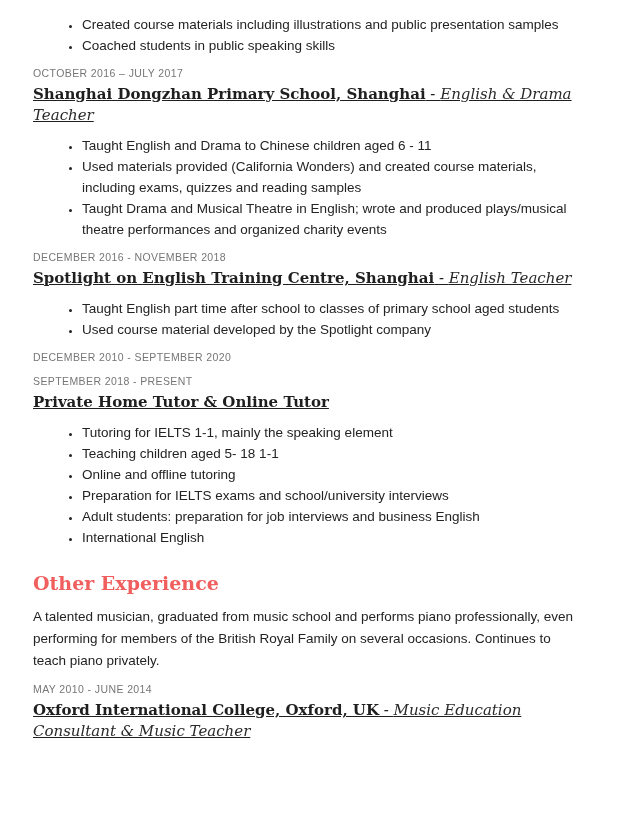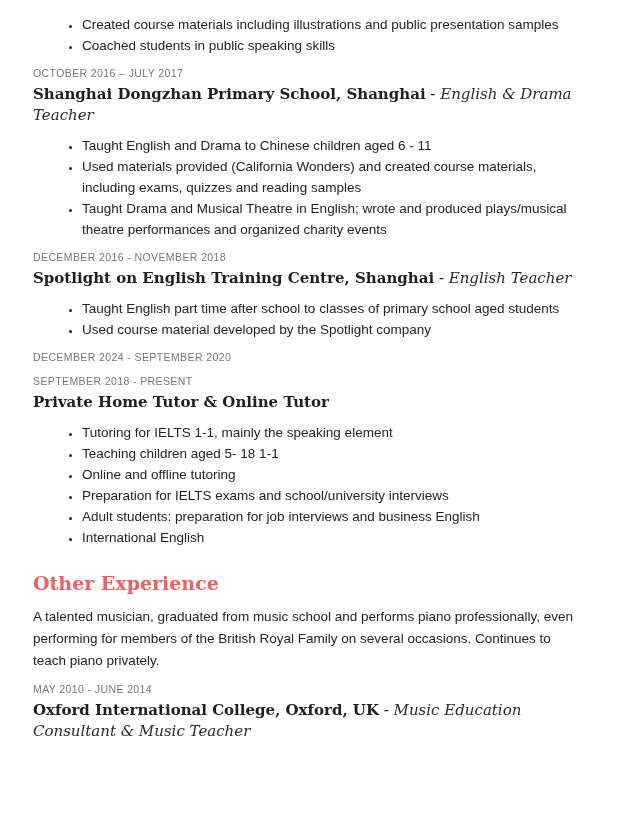--- a/index.html
+++ b/index.html
@@ -44,20 +44,21 @@
     line-height: 14px;
     letter-spacing: 0.4px;
   }
   .job-heading {
     margin: 4px 0 0 0;
     font-family: "DejaVu Serif", serif;
     font-weight: 700;
     font-size: 15px;
     line-height: 21px;
     color: #1f1f1f;
+    text-decoration: underline;
   }
   .job-heading .dash {
     font-weight: 400;
     font-style: italic;
   }
   .job-heading .role {
     font-weight: 400;
     font-style: italic;
     color: #2a2a2a;
   }
@@ -100,21 +101,21 @@
   <section class="job">
     <div class="job-date">DECEMBER 2016 - NOVEMBER 2018</div>
     <h3 class="job-heading"><span class="company">Spotlight on English Training Centre, Shanghai</span><span class="dash"> - </span><span class="role">English Teacher</span></h3>
     <ul class="bullets">
       <li>Taught English part time after school to classes of primary school aged students</li>
       <li>Used course material developed by the Spotlight company</li>
     </ul>
   </section>
 
   <section class="job">
-    <div class="job-date">DECEMBER 2024 - SEPTEMBER 2020</div>
+    <div class="job-date">DECEMBER 2010 - SEPTEMBER 2020</div>
   </section>
 
   <section class="job">
     <div class="job-date">SEPTEMBER 2018 - PRESENT</div>
     <h3 class="job-heading"><span class="company">Private Home Tutor &amp; Online Tutor</span></h3>
     <ul class="bullets">
       <li>Tutoring for IELTS 1-1, mainly the speaking element</li>
       <li>Teaching children aged 5- 18 1-1</li>
       <li>Online and offline tutoring</li>
       <li>Preparation for IELTS exams and school/university interviews</li>

